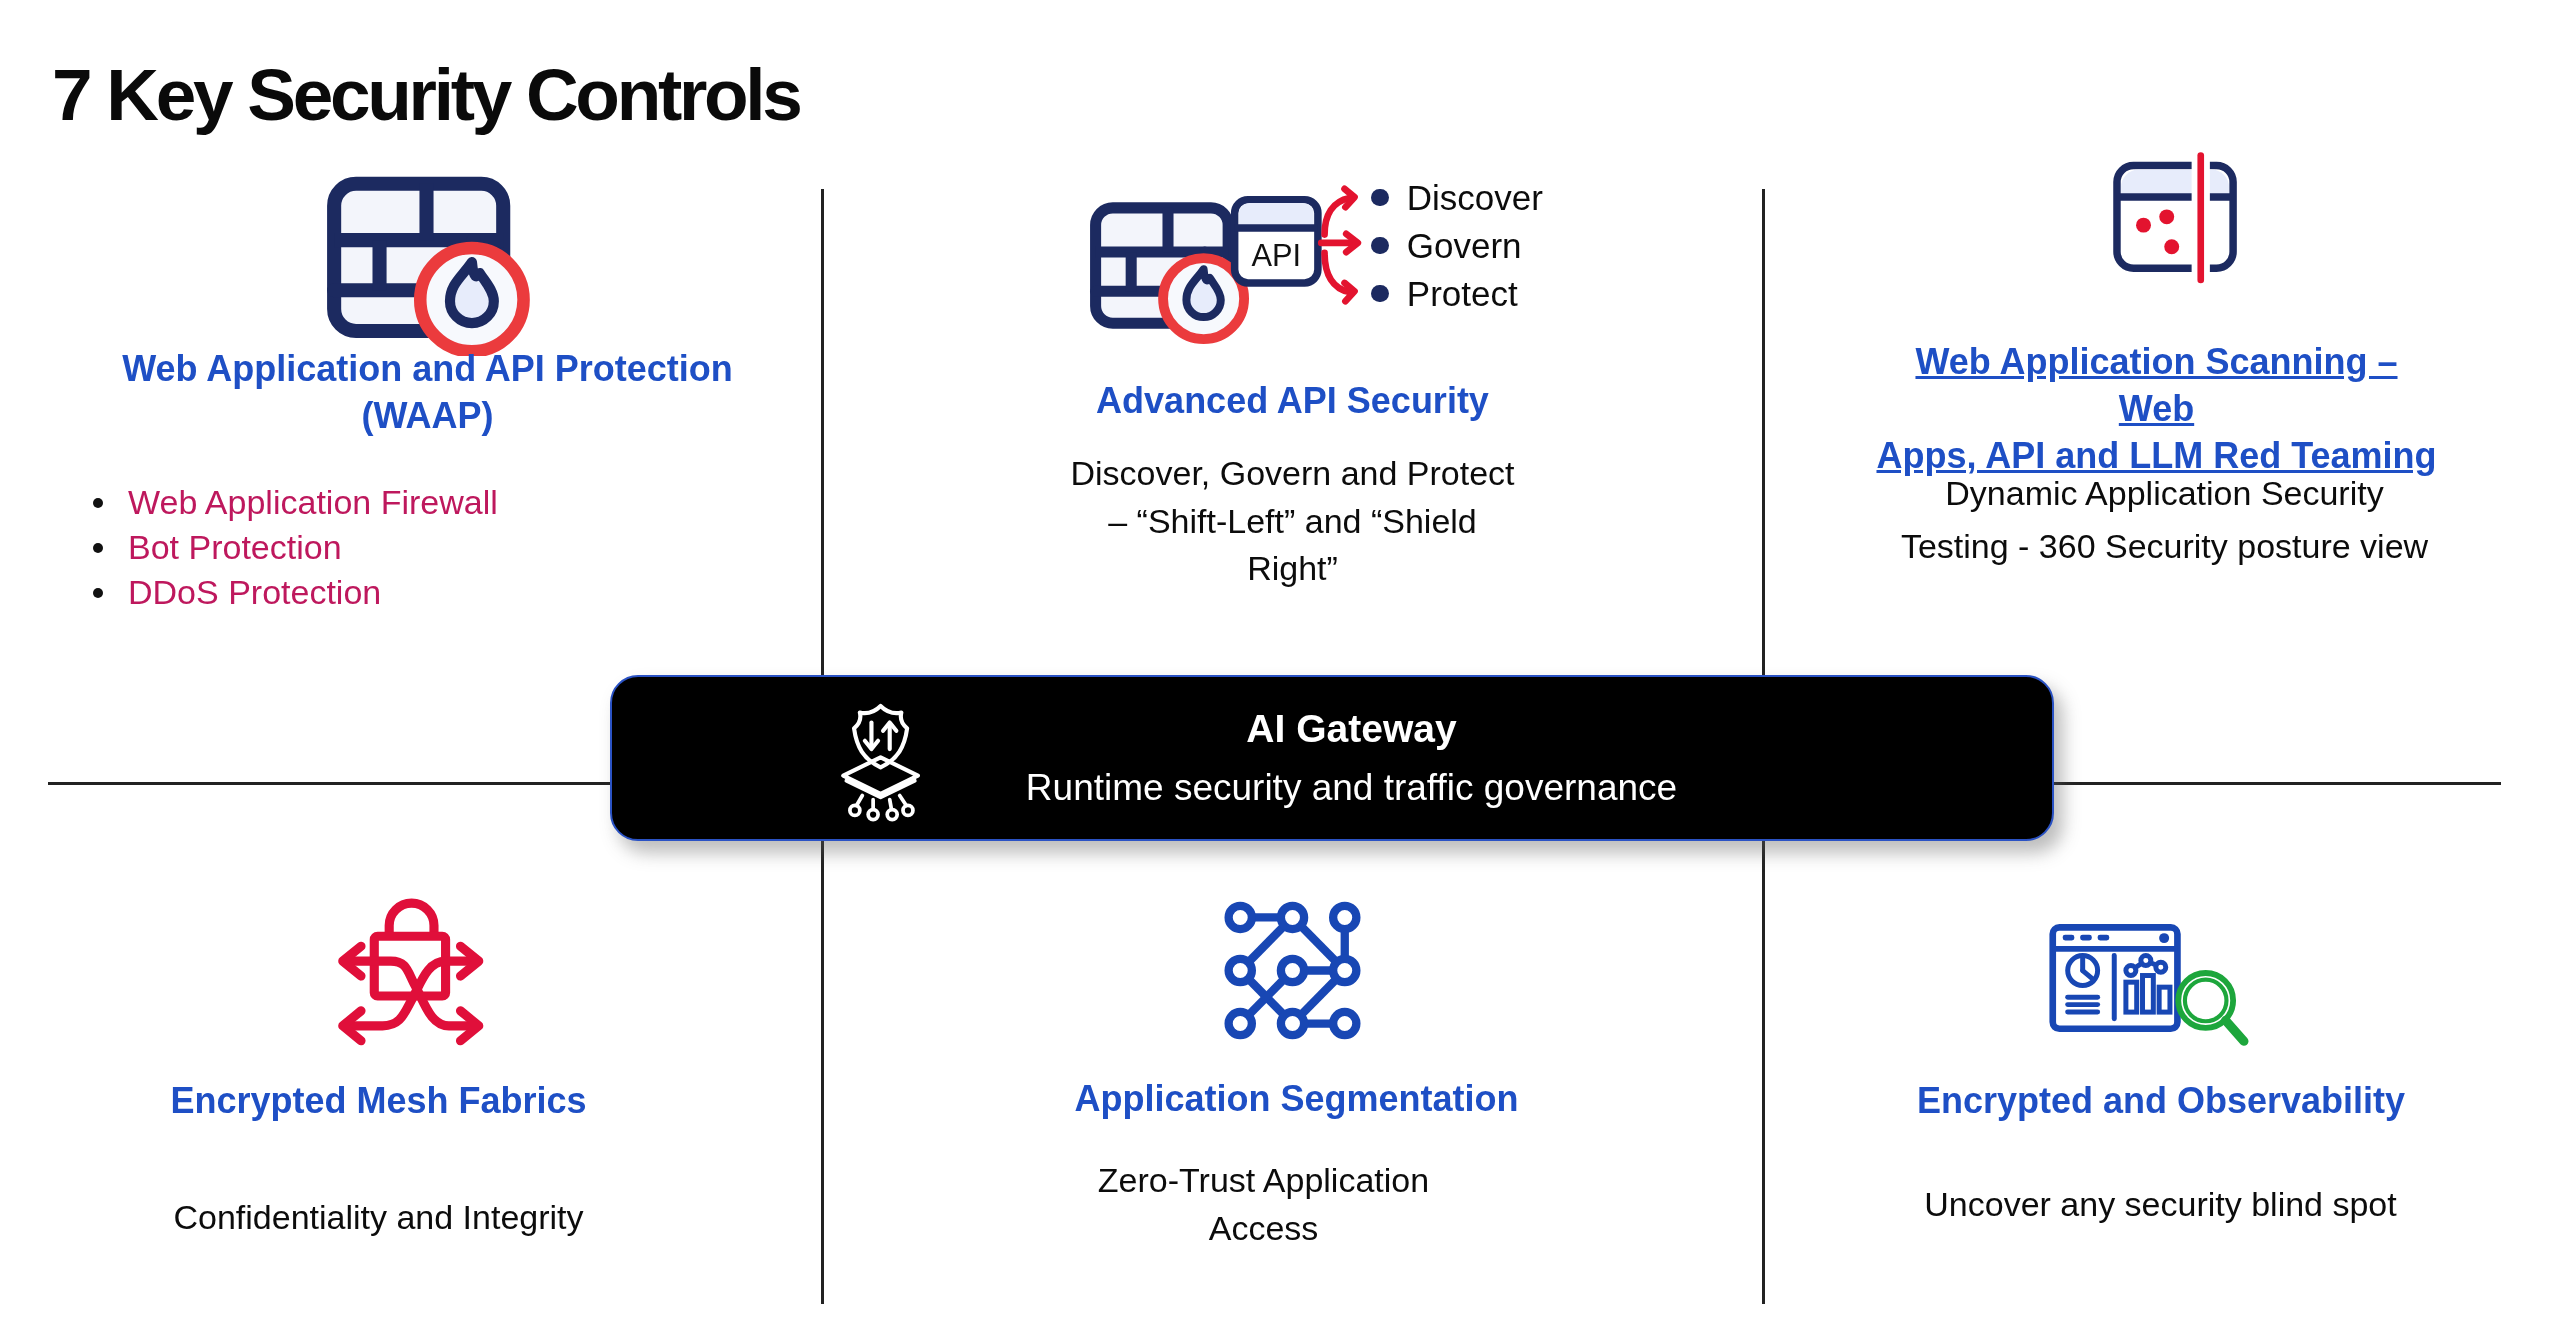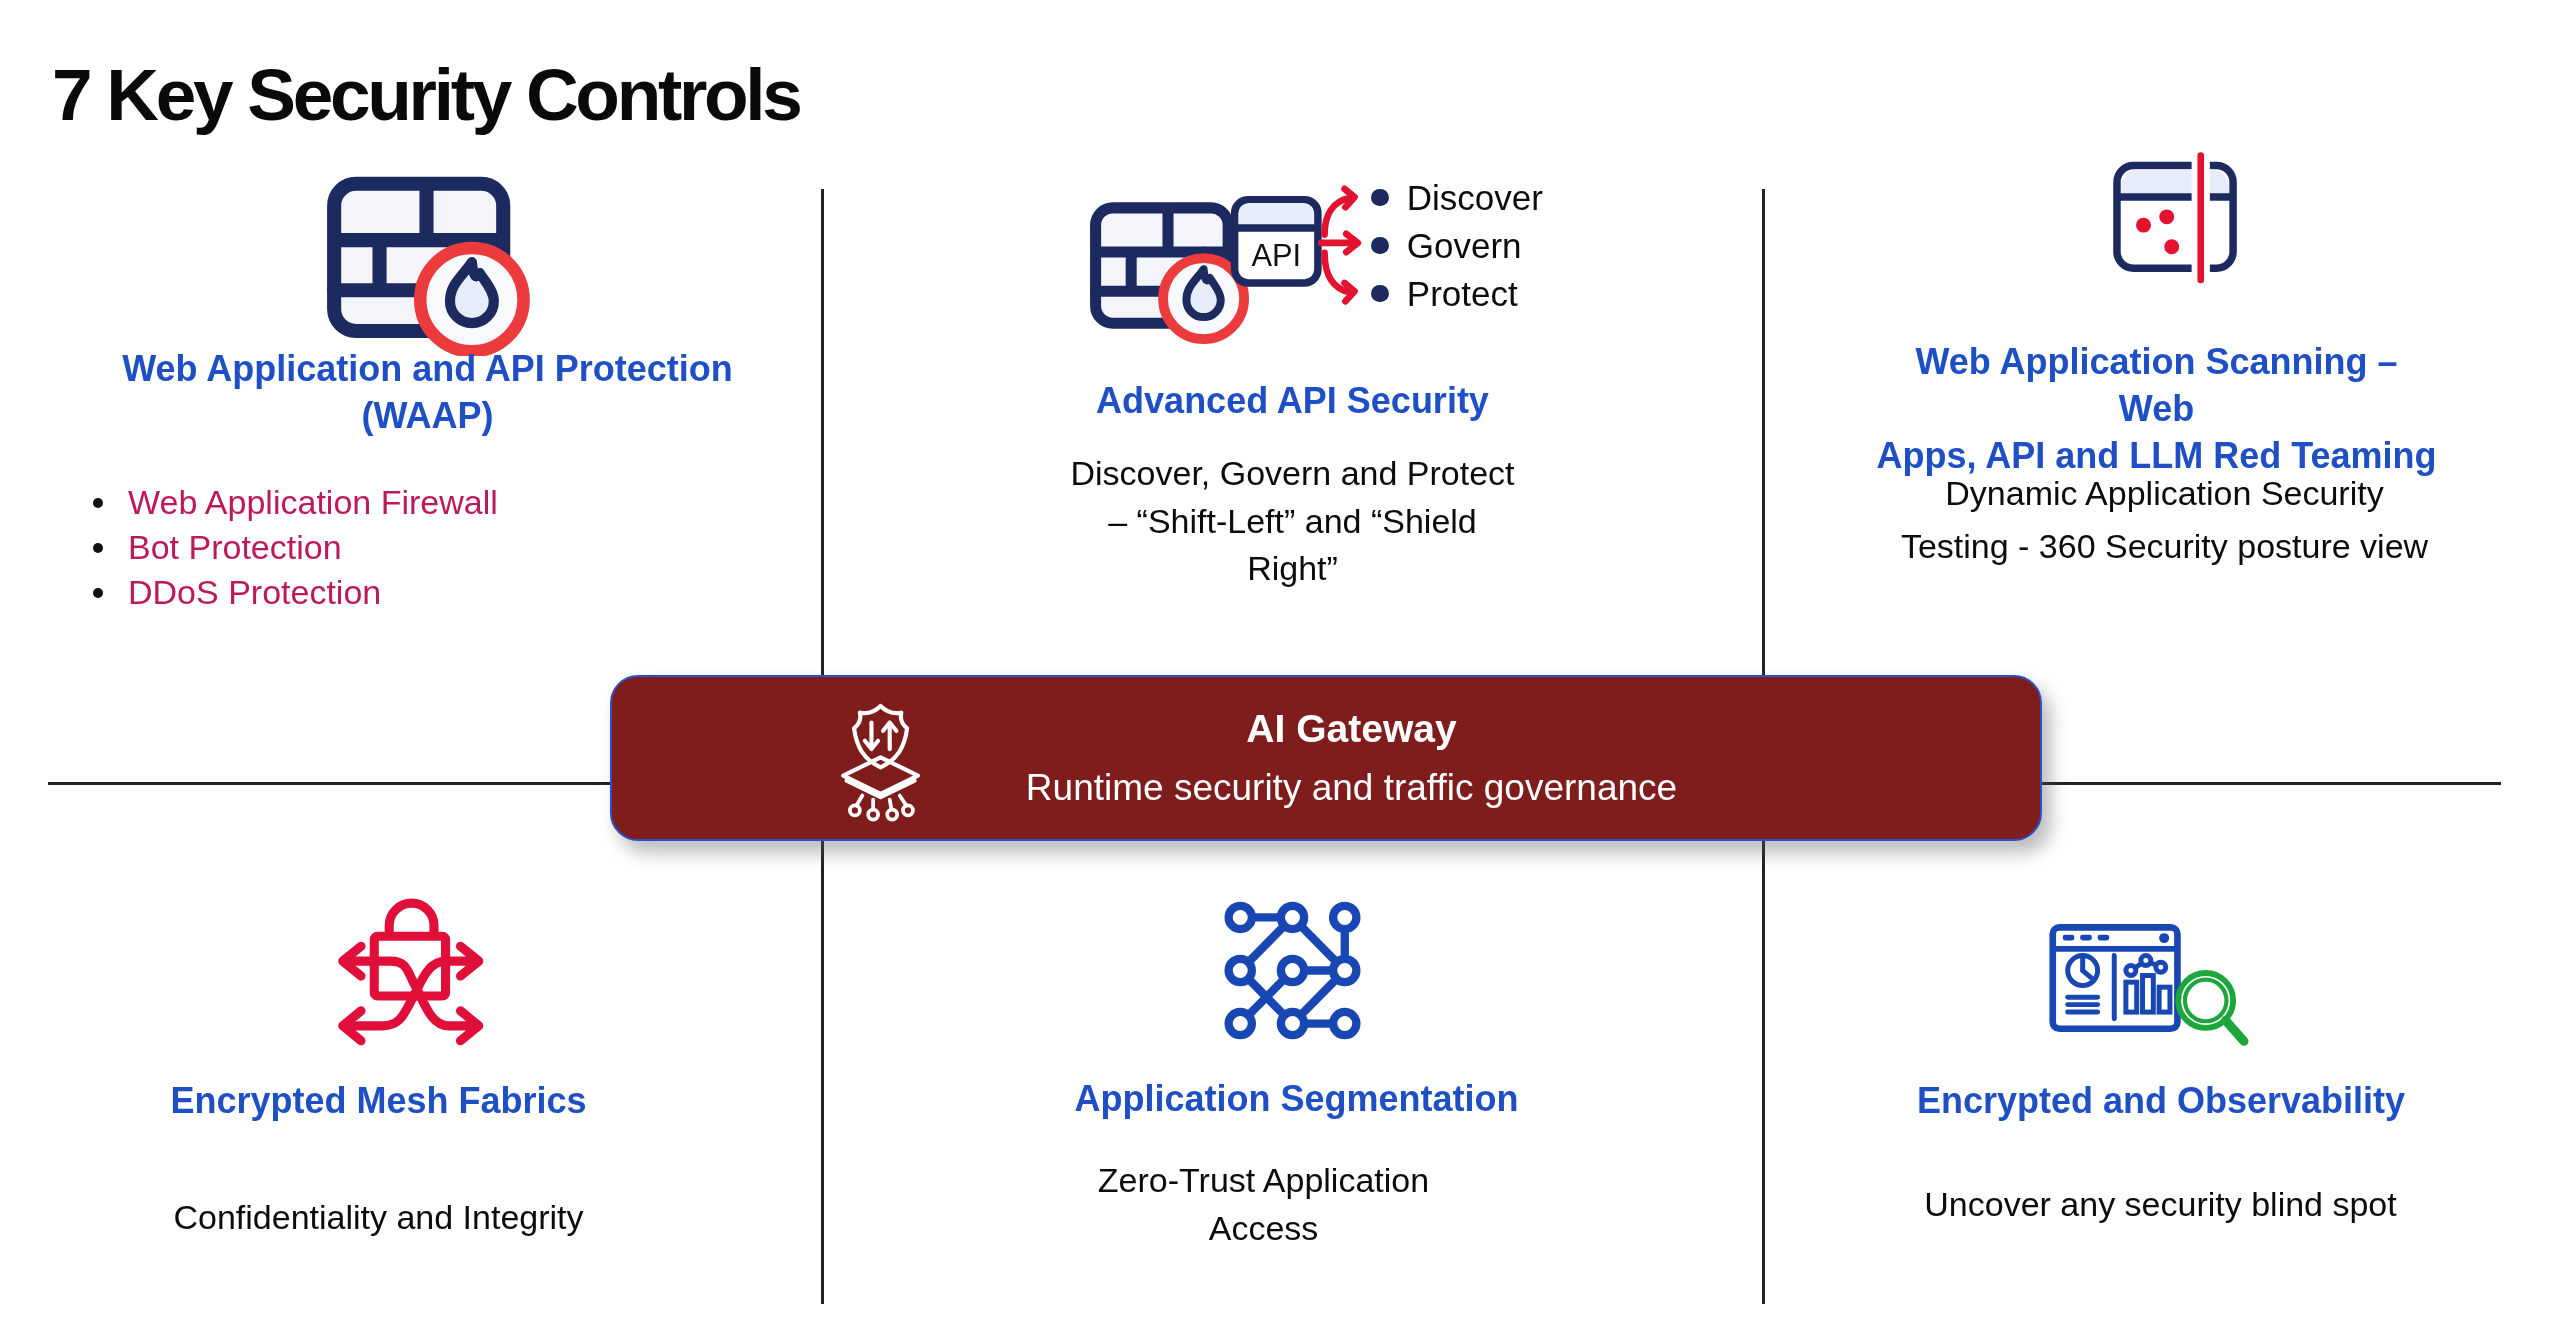--- a/index.html
+++ b/index.html
@@ -11,22 +11,22 @@
   .v-line{width:2.5px;top:189px;height:1115px;}
   .h-line{height:2.5px;top:782px;}
   .cell-heading{font-weight:bold;font-size:36px;color:#1E4FC5;text-align:center;line-height:1.3;white-space:pre-line;}
   .cell-body{font-size:34px;color:#0c0c0c;text-align:center;line-height:1.4;white-space:pre-line;}
   .bullet-list{font-size:34px;color:#be185d;}
   .bullet-item{display:flex;align-items:baseline;height:45px;line-height:45px;}
   .bullet-marker{width:10px;height:10px;border-radius:50%;background:#111111;margin-right:25px;flex:none;align-self:center;}
   .flow-row{display:flex;align-items:center;height:37px;}
   .flow-dot{width:17.5px;height:17.5px;border-radius:50%;background:#1C2A60;margin-right:18.3px;flex:none;}
   .flow-label{font-size:35px;color:#0c0c0c;white-space:nowrap;}
-  .banner{background:#7f1d1d;border:2.5px solid #2A52C4;border-radius:28px;
-          box-shadow:8.3px 11.6px 16.6px rgba(90,90,90,0.4);}
+  .banner{background:#000000;border:2.5px solid #2A52C4;border-radius:28px;
+          box-shadow:8.3px 11.6px 16.6px rgba(90,90,90,0.4);padding-left:12px;}
   .banner-title{font-size:39px;font-weight:bold;color:#ffffff;text-align:center;}
   .banner-subtitle{font-size:37px;color:#ffffff;text-align:center;}
 </style>
 </head>
 <body>
 
 <div class="stage">
 
   <div class="abs page-title" style="left:52px;top:25px;margin-top:28px;">7 Key Security Controls</div>
 
@@ -105,21 +105,21 @@
   <svg class="abs" style="left:2112px;top:152px;" width="141" height="133" viewBox="0 0 170 160">
     <rect x="6" y="16" width="140" height="124" rx="20" fill="#ffffff" stroke="#1C2A60" stroke-width="9"></rect>
     <path d="M11 52 V42 a21 21 0 0 1 21 -21 h88 a21 21 0 0 1 21 21 v10 z" fill="#E7ECFB"></path>
     <path d="M6 54 H146" stroke="#1C2A60" stroke-width="9" fill="none"></path>
     <circle cx="38" cy="88" r="9" fill="#E3132F"></circle>
     <circle cx="66" cy="78" r="9" fill="#E3132F"></circle>
     <circle cx="72" cy="114" r="9" fill="#E3132F"></circle>
     <rect x="96" y="0" width="22" height="160" fill="#ffffff"></rect>
     <path d="M107 4 V154" stroke="#E3132F" stroke-width="8" stroke-linecap="round" fill="none"></path>
   </svg>
-  <div class="abs cell-heading" style="left:1874px;top:339px;width:565px;">Web Application Scanning – Web
+  <div class="abs cell-heading" style="left:1874px;top:339px;width:565px;text-decoration:underline;">Web Application Scanning – Web
 Apps, API and LLM Red Teaming</div>
   <div class="abs cell-body" style="left:1857px;top:467px;width:615px;line-height:1.55;">Dynamic Application Security
 Testing - 360 Security posture view</div>
 
   <div class="abs banner" style="left:610px;top:675px;width:1428px;height:162px;">
     <svg class="abs" style="left:213px;top:21.6px;" width="112" height="125" viewBox="0 0 135 150">
       <g stroke="#ffffff" stroke-width="5" fill="none" stroke-linecap="round" stroke-linejoin="round">
         <path d="M67 8 C74 15 83 18 92 16 C90 24 94 31 99 35 C96 57 88 72 67 82 C46 72 38 57 35 35 C40 31 44 24 42 16 C51 18 60 15 67 8 Z"></path>
         <path d="M56 28 V58"></path>
           <path d="M48 50 L56 60 L64 50"></path>

